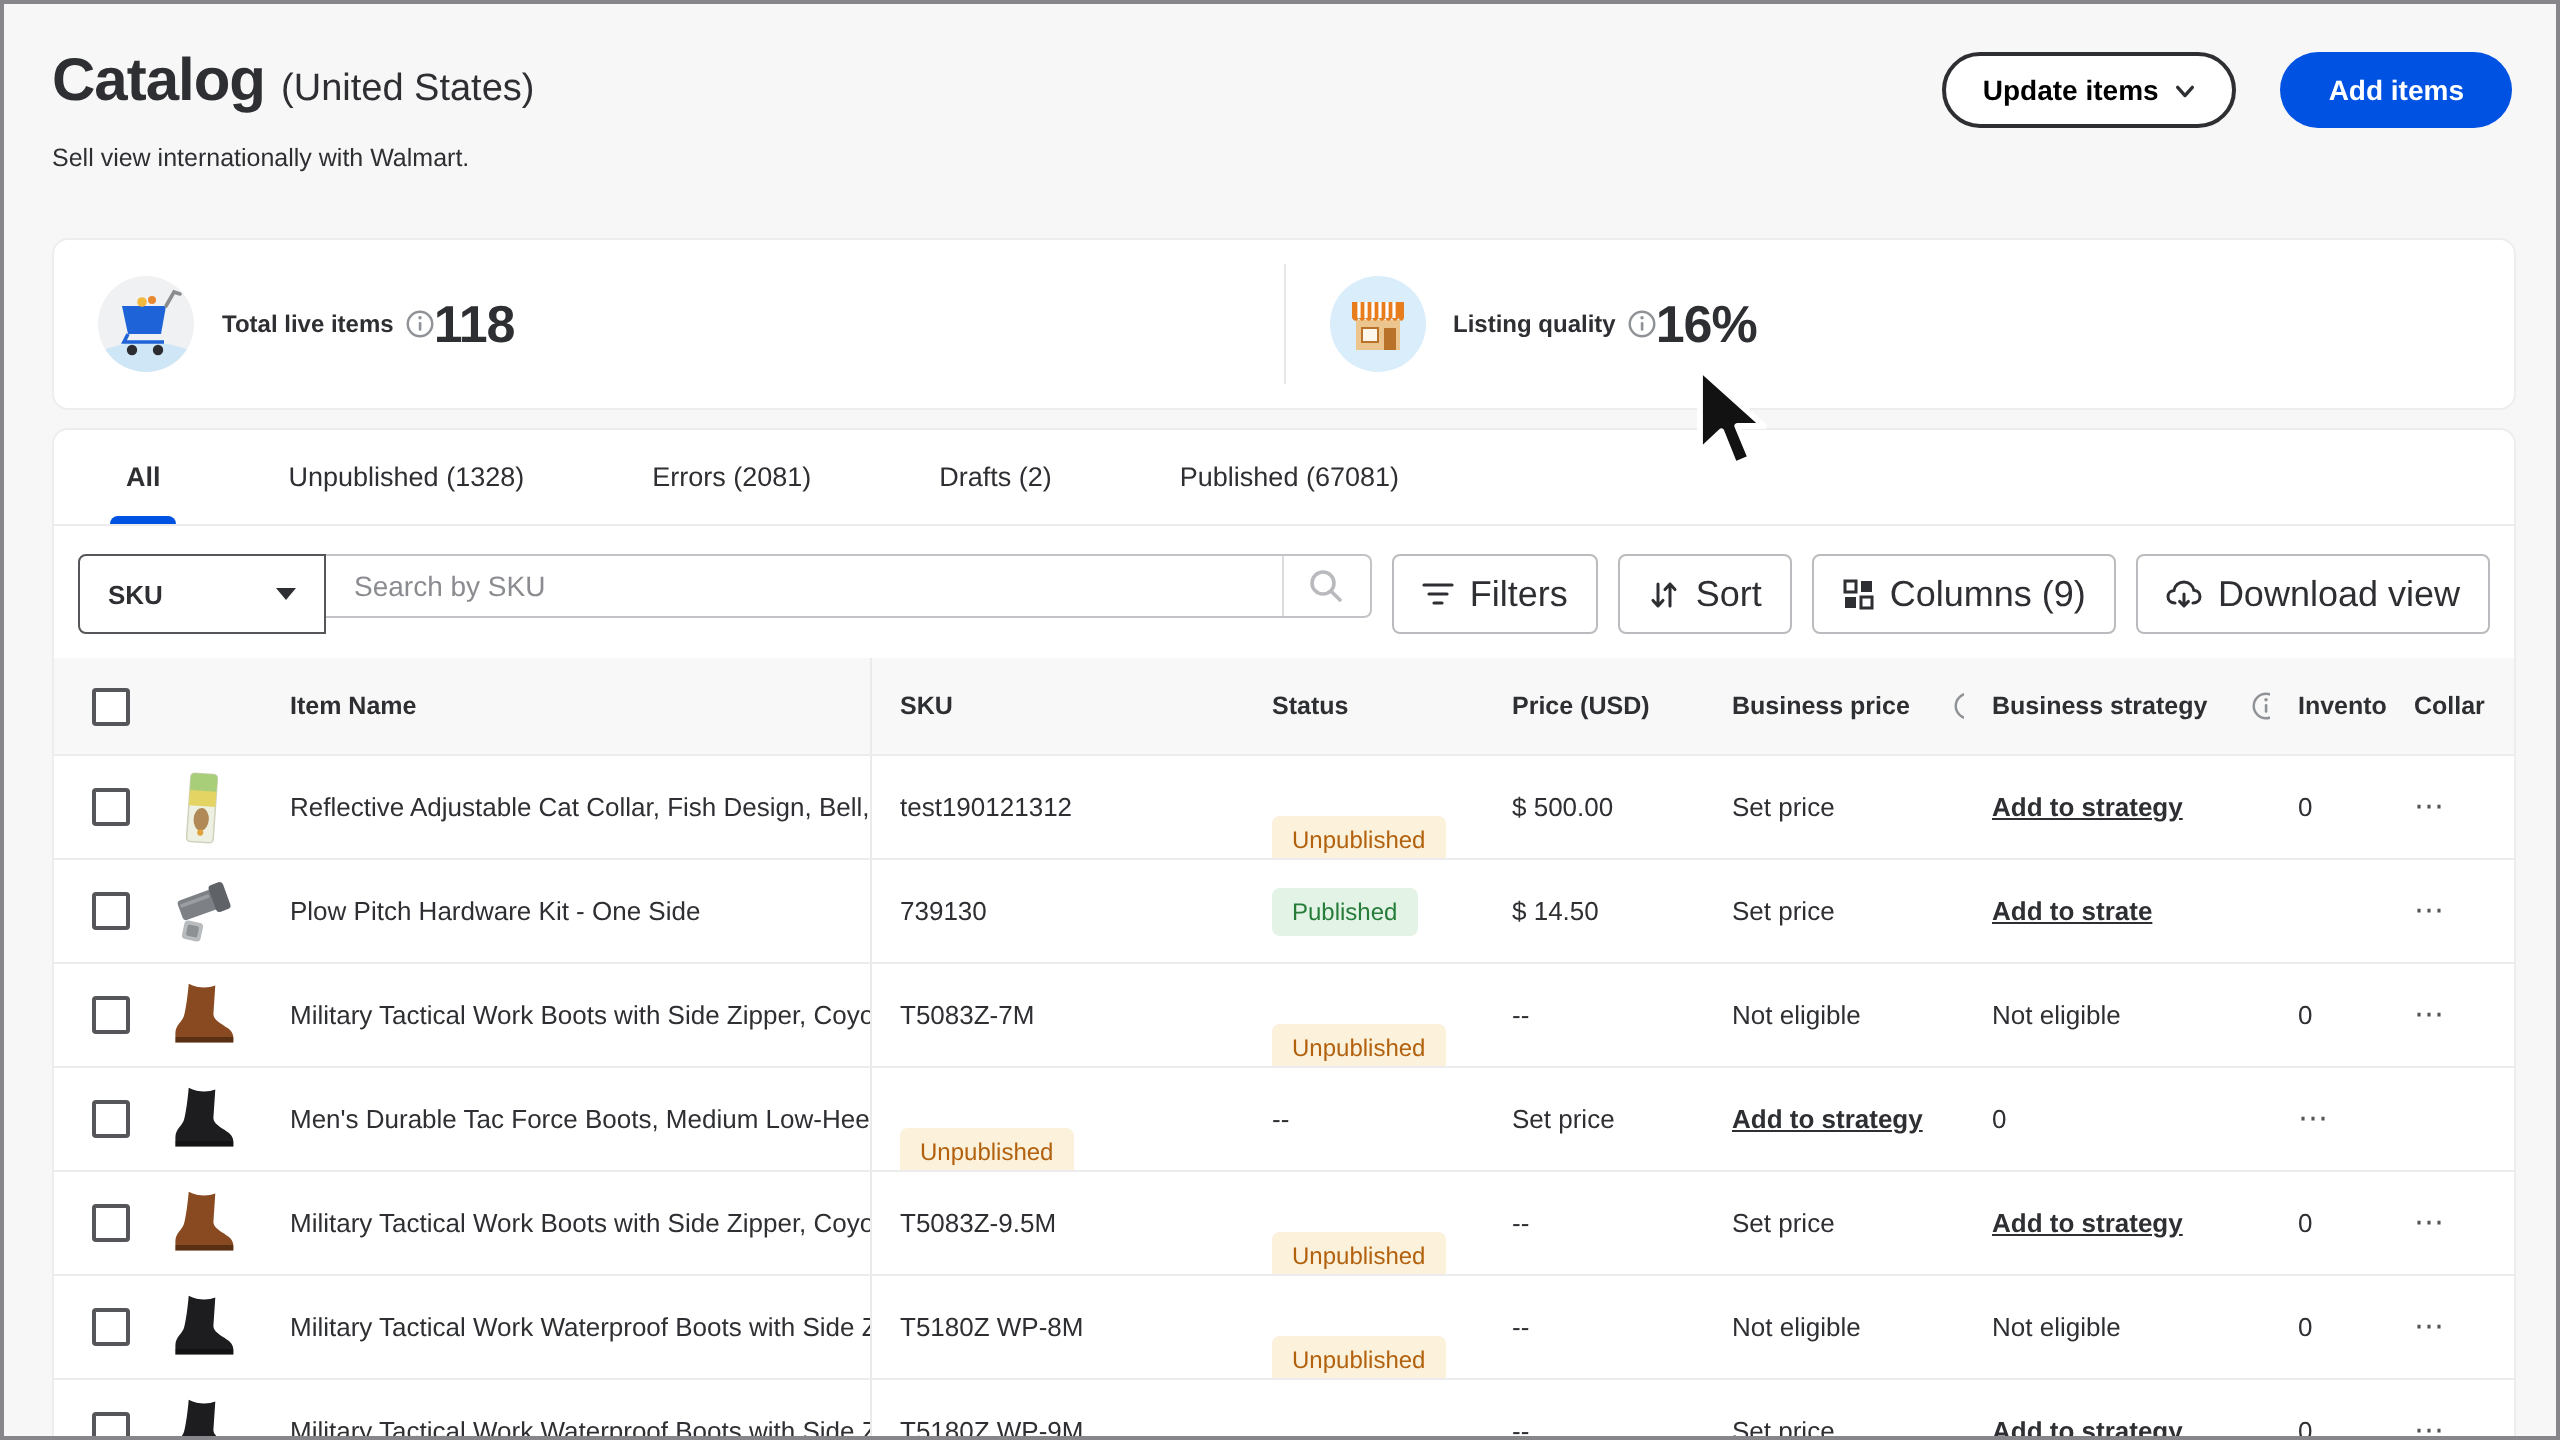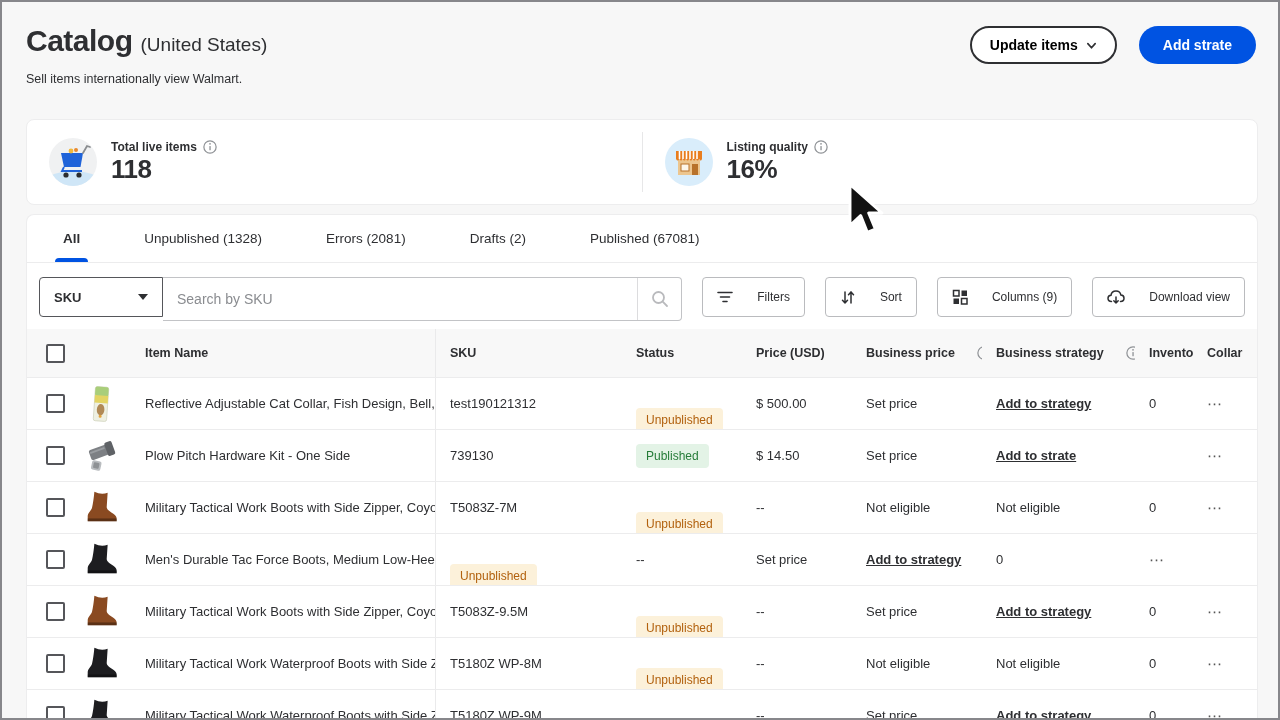--- a/index.html
+++ b/index.html
@@ -21,42 +21,42 @@
   .btn-pill { height:38px; border-radius:999px; display:flex; align-items:center; justify-content:center; font-size:14px; font-weight:700; cursor:pointer; font-family:inherit; }
   .btn-outline { background:#fff; border:2px solid #2e2f32; padding:0 18px; gap:8px; }
   .btn-primary { border:none; color:#fff; padding:0 24px; }
   .chev { width:11px; height:11px; }
   
   .card { background:#fff; border:1px solid #ededee; border-radius:8px; }
   .stats-card { position:absolute; left:24px; top:117px; width:1232px; height:86px; display:flex; align-items:center; }
   .stat-half { flex:1; display:flex; align-items:center; gap:14px; padding-left:22px; height:60px; }
   .stat-half + .stat-half { border-left:1px solid #e7e7e8; }
   .stat-icon-circle { width:48px; height:48px; border-radius:50%; overflow:hidden; flex:0 0 48px; }
-  .stat-text { display:flex; flex-direction:column; gap:0; }
+  .stat-text { display:flex; flex-direction:row; gap:0; }
   .stat-label-row { display:flex; align-items:center; gap:6px; font-size:12px; font-weight:700; }
   .stat-value { font-size:26px; font-weight:800; letter-spacing:-0.5px; }
   .info-icon { width:14px; height:14px; flex:0 0 14px; }
   
   .main-card { position:absolute; left:24px; top:212px; width:1232px; height:560px; border-bottom:none; border-radius:8px 8px 0 0; overflow:hidden; }
   
   .tabs-row { display:flex; align-items:center; height:48px; padding:0 12px; border-bottom:1px solid #ececed; gap:16px; }
   .tab { position:relative; height:100%; display:flex; align-items:center; padding:0 24px; font-size:13.5px; cursor:pointer; white-space:nowrap; }
   .tab:first-child { padding-left:24px; }
   .tab.active { font-weight:800; }
   .tab.active::after { content:""; position:absolute; left:16px; right:16px; bottom:0; height:4px; border-radius:4px 4px 0 0; background:var(--accent); }
   
   .toolbar { display:flex; align-items:center; padding:14px 12px 12px 12px; gap:10px; }
   .search-combo { display:flex; flex:1; height:40px; }
   .sku-select { width:124px; height:40px; border:1px solid #55565a; border-radius:4px 0 0 4px; background:#fff; display:flex; align-items:center; justify-content:space-between; padding:0 14px; font-size:13px; font-weight:600; cursor:pointer; }
   .sku-caret { width:0; height:0; border-left:5px solid transparent; border-right:5px solid transparent; border-top:6px solid #2e2f32; }
-  .search-box { flex:1; height:44px; border:1px solid #c2c3c6; border-left:none; border-radius:0 4px 4px 0; background:#fff; display:flex; align-items:center; }
+  .search-box { flex:1; height:32px; border:1px solid #c2c3c6; border-left:none; border-radius:0 4px 4px 0; background:#fff; display:flex; align-items:center; }
   .search-box input { flex:1; border:none; outline:none; font-size:14px; padding:0 14px; color:#2e2f32; font-family:inherit; background:transparent; }
   .search-box input::placeholder { color:#8a8c90; }
   .search-icon-area { width:44px; height:100%; display:flex; align-items:center; justify-content:center; border-left:1px solid #dcdcde; cursor:pointer; }
-  .tool-btn { height:40px; background:#fff; border:1px solid #babbbe; border-radius:4px; display:flex; align-items:center; gap:24px; padding:0 14px; font-size:12px; cursor:pointer; white-space:nowrap; font-family:inherit; color:#2e2f32;margin-left:10px; }
+  .tool-btn { height:40px; background:#fff; border:1px solid #babbbe; border-radius:4px; display:flex; align-items:center; gap:8px; padding:0 14px; font-size:18px; cursor:pointer; white-space:nowrap; font-family:inherit; color:#2e2f32; }
   
   .grid-row { display:grid; grid-template-columns:44px 60px 305px 186px 120px 110px 130px 153px 58px 66px; align-items:stretch; }
   .thead { background:#f8f8f8; height:48px; font-size:12.5px; font-weight:700; }
   .cell { display:flex; align-items:center; padding-left:14px; font-size:13px; overflow:hidden; white-space:nowrap; }
   .cell.no-pad { padding-left:0; justify-content:center; }
   .name-cell { border-right:1px solid #eaeaeb; font-size:13px; }
   .thead .cell { font-size:12.5px; }
   .hdr-info { display:flex; align-items:center; gap:22px; }
   .trow { height:52px; border-top:1px solid #ececed; background:#fff; }
   .check { width:19px; height:19px; border:2px solid #55565a; border-radius:2px; background:#fff; cursor:pointer; margin-left:13px; }
@@ -106,30 +106,30 @@
     </symbol>
   </defs>
 </svg>
 
 <div class="page-header">
   <div>
     <div class="title-line">
       <span class="page-title">Catalog</span>
       <span class="page-region">(United States)</span>
     </div>
-    <div class="page-subtitle">Sell items internationally view Walmart.</div>
+    <div class="page-subtitle">Sell view internationally with Walmart.</div>
   </div>
   <div class="header-actions">
     <button class="btn-pill btn-outline">
       <span>Update items</span>
       <svg class="chev" viewBox="0 0 12 12">
           <path d="M2 4 L6 8.5 L10 4" fill="none" stroke="#2e2f32" stroke-width="1.8" stroke-linecap="round" stroke-linejoin="round"></path>
         </svg>
     </button>
-    <button class="btn-pill btn-primary" style="background:var(--accent)">Add strate</button>
+    <button class="btn-pill btn-primary" style="background:var(--accent)">Add items</button>
   </div>
 </div>
 
 <div class="card stats-card">
   <div class="stat-half">
     <div class="stat-icon-circle" style="background:#f0f1f2">
       <svg viewBox="0 0 48 48" width="48" height="48">
         <path d="M0 38 Q24 28 48 38 L48 48 L0 48 Z" fill="#cfe6f7"></path>
         <path d="M12 15 L34 15 L31.5 29 L15 29 Z" fill="#1f63d9"></path>
         <circle cx="22" cy="13" r="2.4" fill="#f2b93c"></circle>

